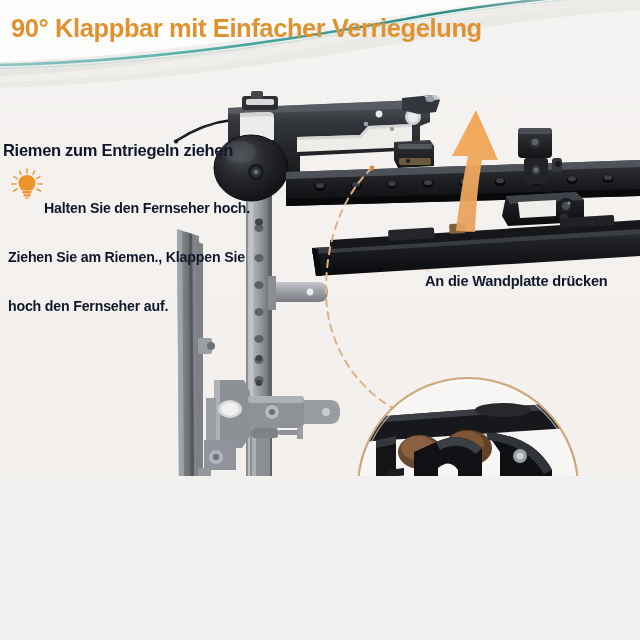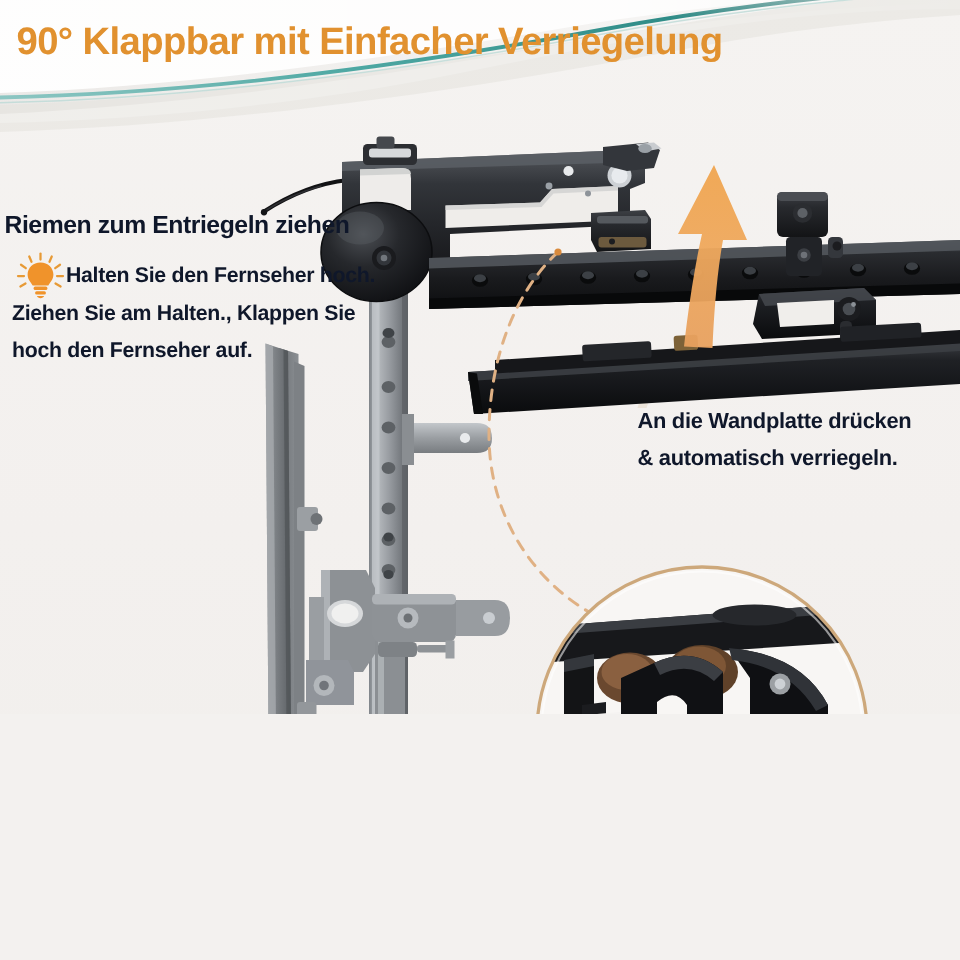--- a/index.html
+++ b/index.html
@@ -48,21 +48,21 @@
     left:3px;top:141px;
     font-size:16.5px;
     letter-spacing:-0.3px;
   }
   .callout-left-body{
     left:8px;top:172px;
     font-size:14.2px;
     line-height:25px;
     letter-spacing:-0.2px;
   }
-  .callout-left-body .ln{display:block;}
+  .callout-left-body .ln{display:block;margin-top:24px;}
   .callout-left-body .ln.first{padding-left:36px;}
 
   .callout-right{
     left:425px;top:269px;
     font-size:14.6px;
     line-height:25px;
     letter-spacing:-0.2px;
   }
   .callout-right .ln{display:block;}
 
@@ -459,22 +459,21 @@
     </g>
     <path d="M17,7 C22,7 25.6,10.7 25.6,15 C25.6,18.3 23.3,20.4 22.2,22.4
              L11.8,22.4 C10.7,20.4 8.4,18.3 8.4,15 C8.4,10.7 12,7 17,7 Z" fill="#f0932b"></path>
     <rect x="12.4" y="23" width="9.2" height="2.4" rx="1" fill="#f0932b"></rect>
     <rect x="13.4" y="26.2" width="7.2" height="2.2" rx="1" fill="#f0932b"></rect>
     <path d="M14.6,29.4 L19.4,29.4 C18.8,31.2 15.2,31.2 14.6,29.4 Z" fill="#f0932b"></path>
   </svg>
 
   <div class="callout callout-left-body">
     <span class="ln first">Halten Sie den Fernseher hoch.</span>
-    <span class="ln">Ziehen Sie am Halten., Klappen Sie</span>
+    <span class="ln">Ziehen Sie am Riemen., Klappen Sie</span>
     <span class="ln">hoch den Fernseher auf.</span>
   </div>
 
   <div class="callout callout-right">
     <span class="ln">An die Wandplatte drücken</span>
-    <span class="ln">&amp; automatisch verriegeln.</span>
   </div>
 
 </div>
 
 </body></html>

